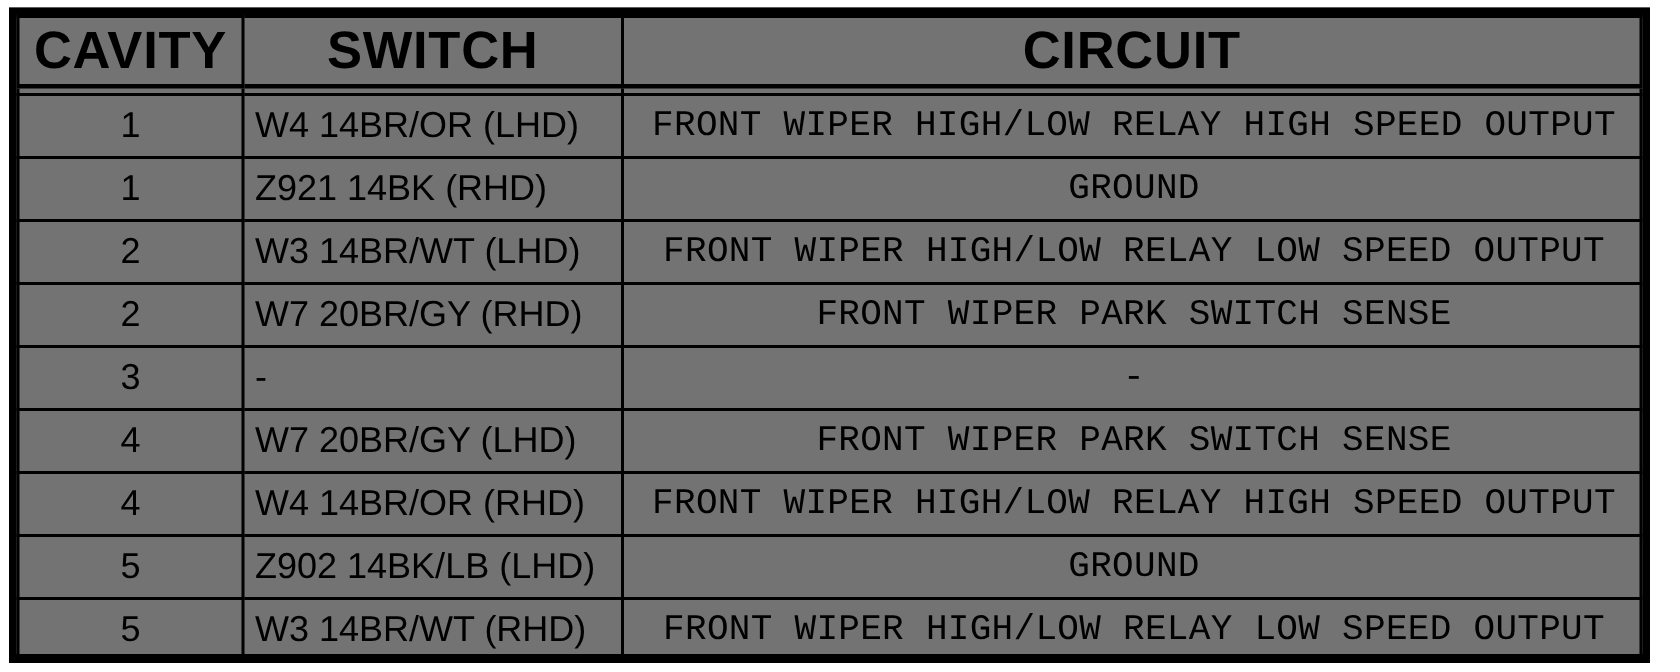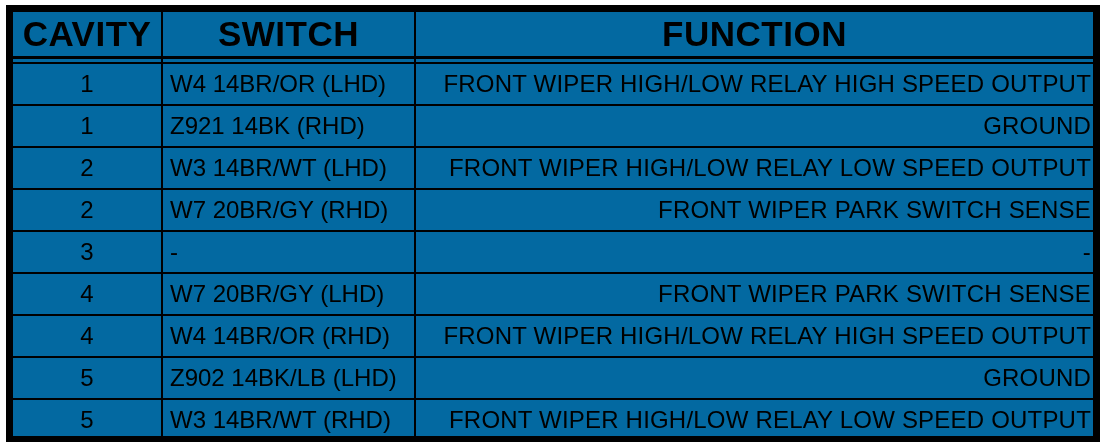--- a/index.html
+++ b/index.html
@@ -12,21 +12,21 @@
     font-family: "Liberation Sans", "DejaVu Sans", sans-serif;
   }
   .table-frame {
     position: absolute;
     left: 6px;
     top: 5px;
     width: 1084px;
     height: 426px;
     border: 5px solid #000000;
     border-bottom-width: 6px;
-    background: #0369a1;
+    background: #737373;
   }
   table.pinout {
     border-collapse: collapse;
     width: 100%;
     height: 100%;
     table-layout: fixed;
     color: #000000;
   }
   table.pinout col.c-cavity  { width: 150px; }
   table.pinout col.c-circuit { width: 253px; }
@@ -56,37 +56,37 @@
     font-size: 24px;
     font-weight: 400;
     vertical-align: middle;
     height: 40px;
     padding: 0 2px;
     white-space: nowrap;
     overflow: hidden;
   }
   table.pinout td.cavity   { text-align: center; }
   table.pinout td.circuit  { text-align: left; padding-left: 7px; margin-top: 24px; }
-  table.pinout td.function { text-align: right; padding-left: 5px; letter-spacing: 0.2px; }
+  table.pinout td.function { text-align: center; padding-left: 5px; letter-spacing: 0.2px; font-family: Liberation Mono, monospace; }
 </style>
 </head>
 <body>
 
 <div class="table-frame">
   <table class="pinout">
     <colgroup>
       <col class="c-cavity">
       <col class="c-circuit">
       <col class="c-function">
     </colgroup>
     <thead>
       <tr>
         <th>CAVITY</th>
         <th>SWITCH</th>
-        <th>FUNCTION</th>
+        <th>CIRCUIT</th>
       </tr>
       <tr class="gap-row">
         <td></td>
         <td></td>
         <td></td>
       </tr>
     </thead>
     <tbody>
       <tr>
         <td class="cavity">1</td>

